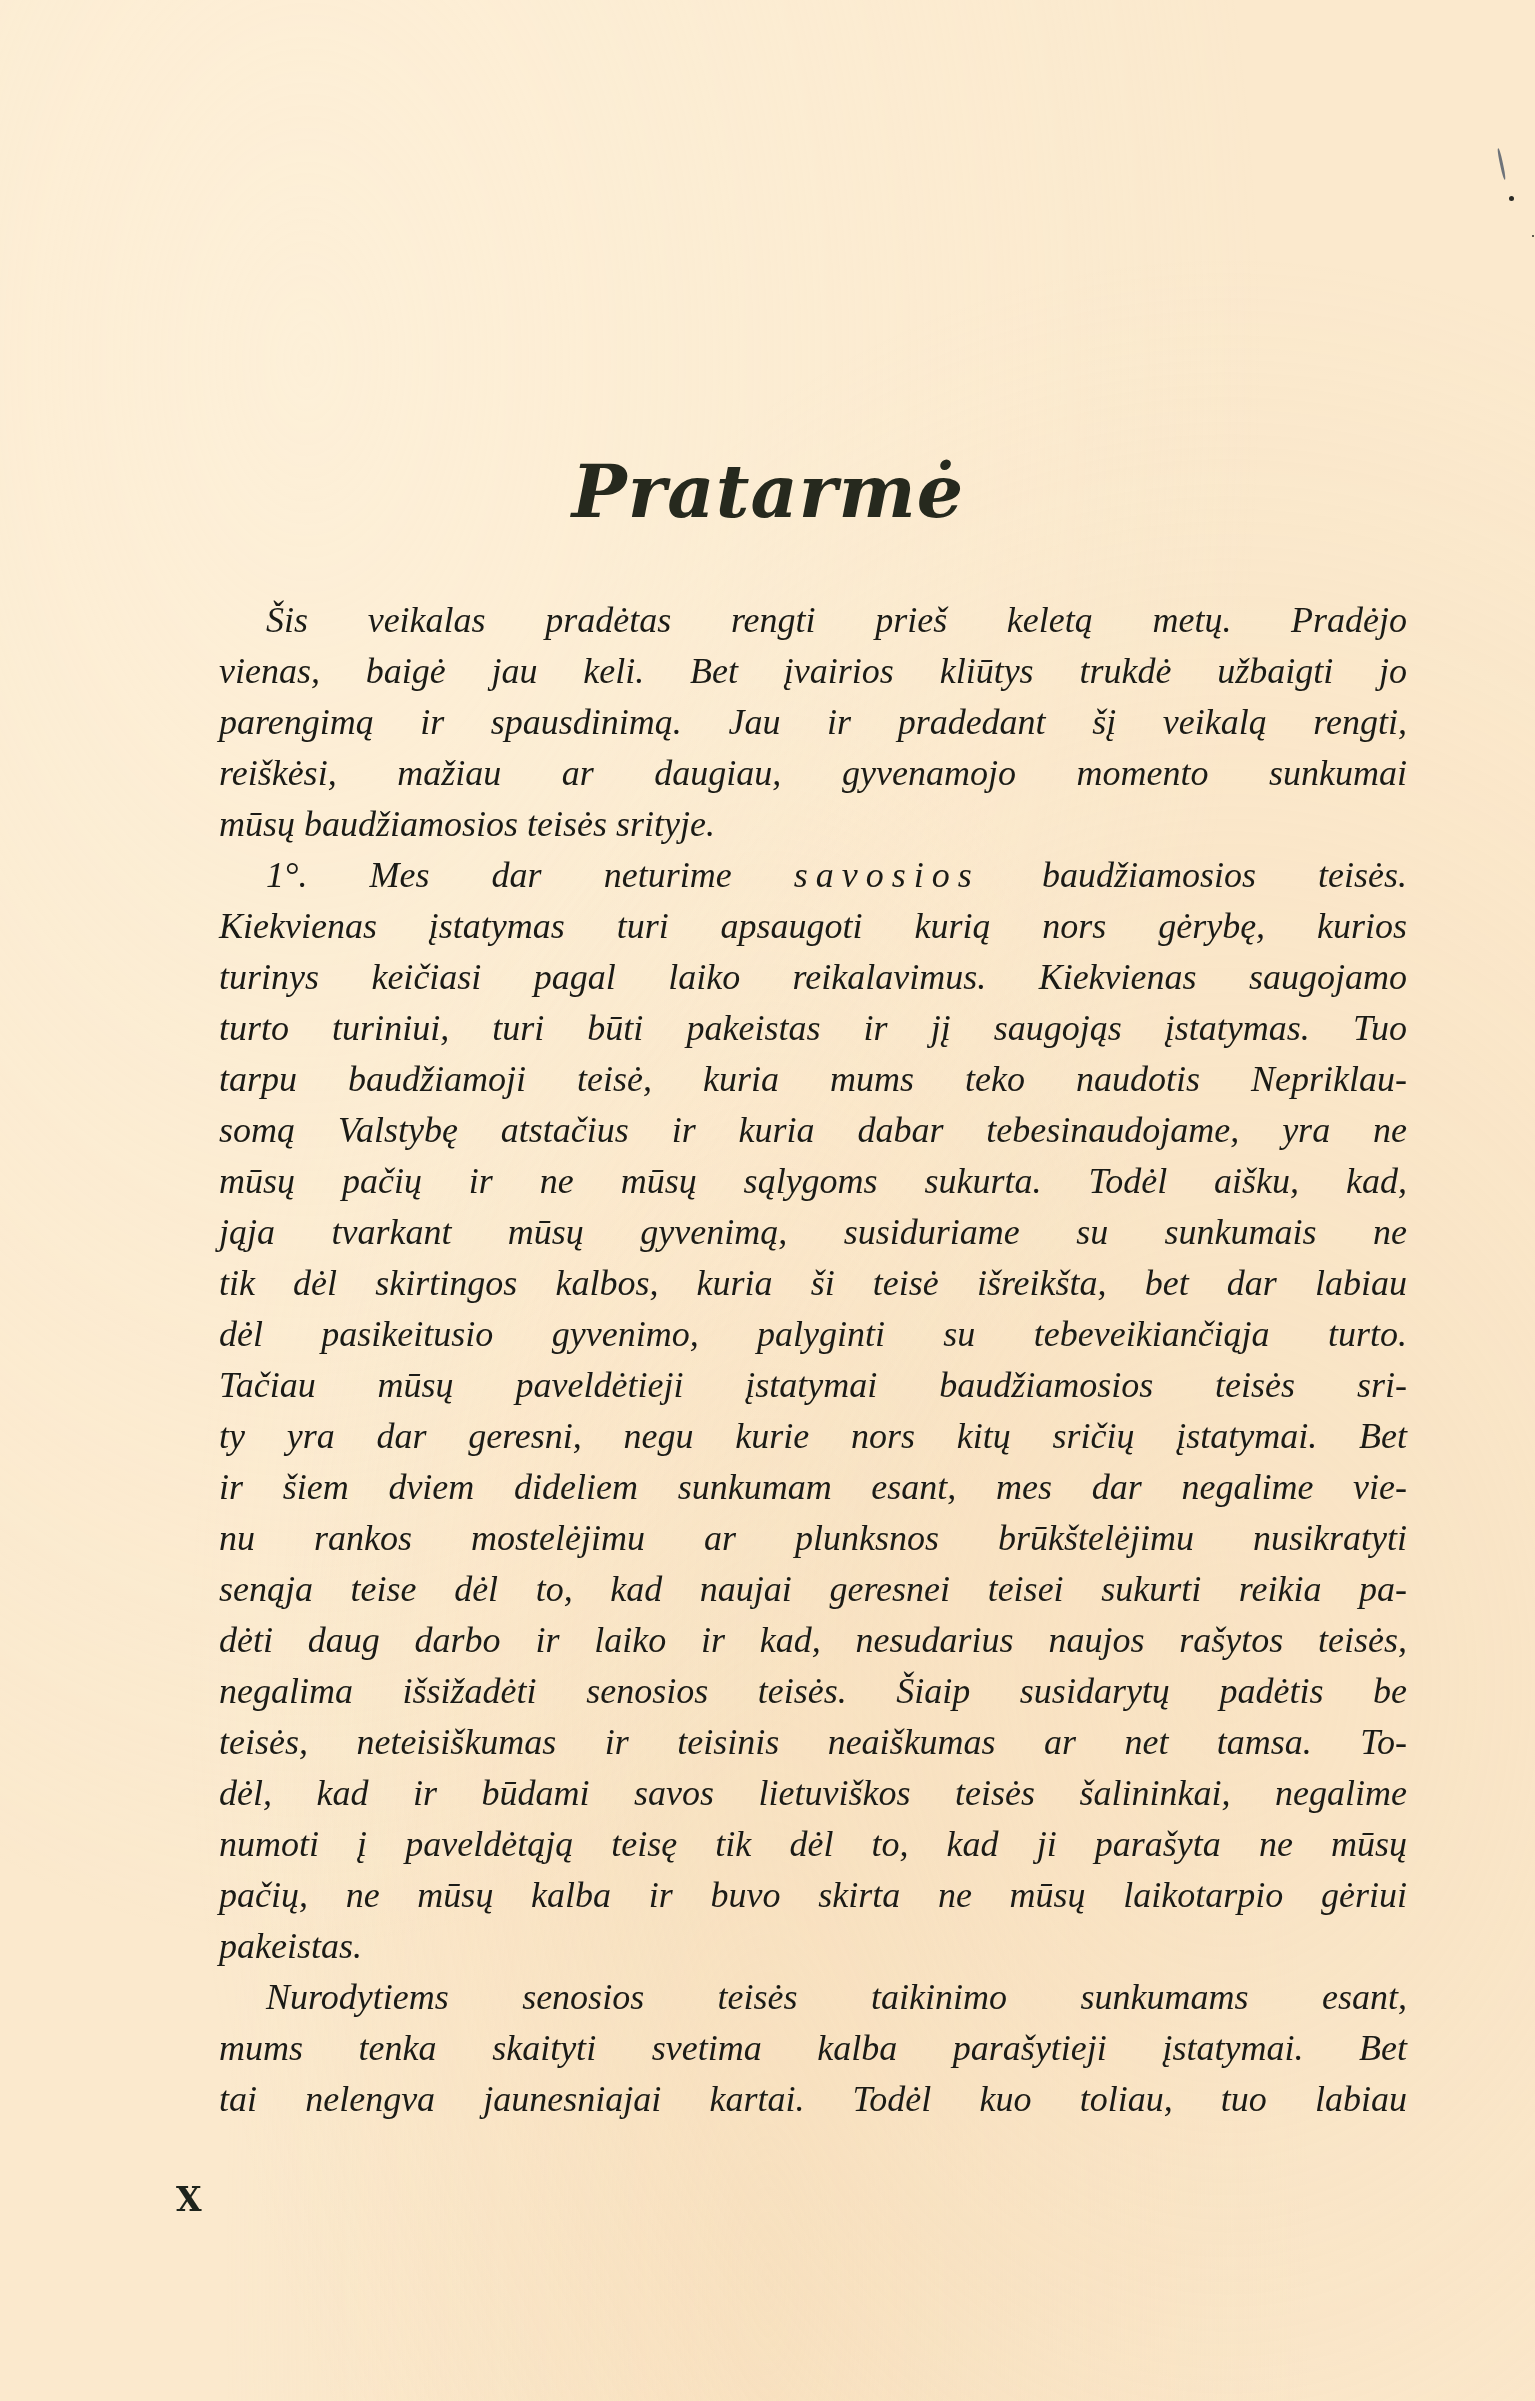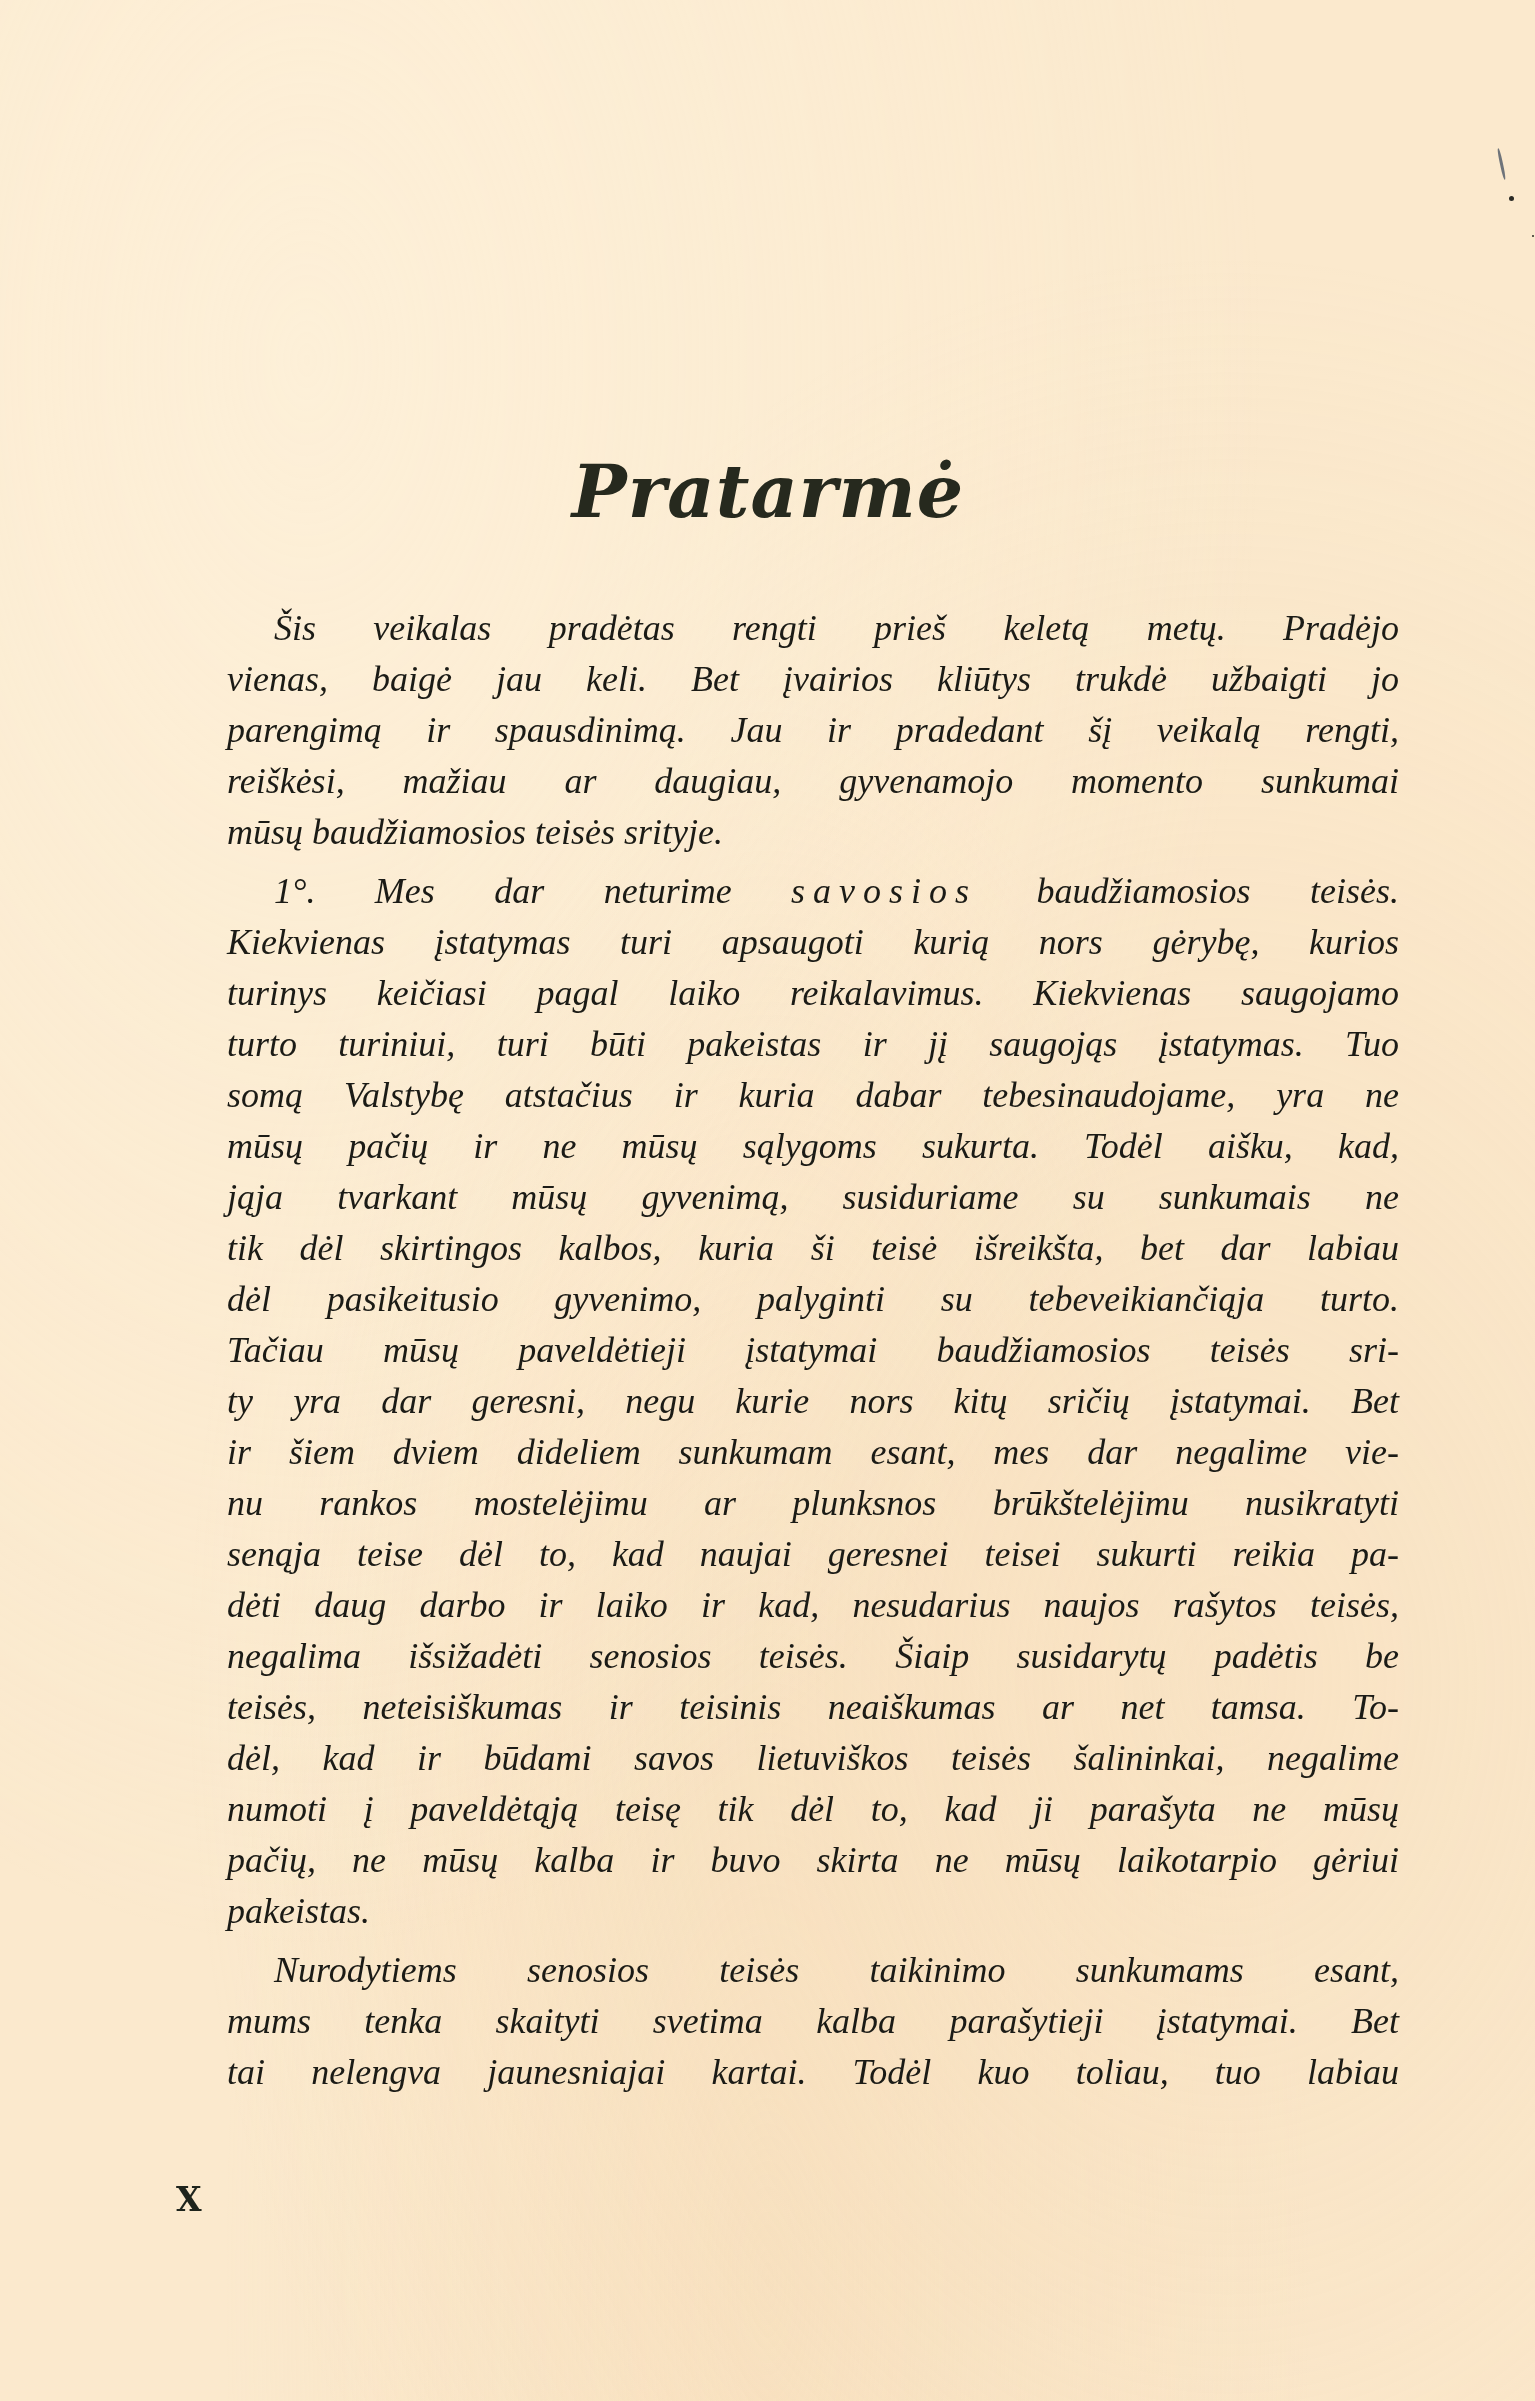--- a/index.html
+++ b/index.html
@@ -43,21 +43,21 @@
       left: 219px;
       top: 595px;
       width: 1188px;
       font-family: "Liberation Serif", serif;
       font-style: italic;
       font-size: 36px;
       line-height: 51px;
       color: #1b1b16;
     }
     .para {
-      margin: 8px;
+      margin: 0;
     }
     .line {
       display: block;
       text-align: justify;
       text-align-last: justify;
       white-space: nowrap;
       height: 51px;
       overflow: visible;
     }
     .line.last {
@@ -118,20 +118,21 @@
       <span class="line">parengimą ir spausdinimą. Jau ir pradedant šį veikalą rengti,</span>
       <span class="line">reiškėsi, mažiau ar daugiau, gyvenamojo momento sunkumai</span>
       <span class="line last">mūsų baudžiamosios teisės srityje.</span>
     </p>
 
     <p class="para">
       <span class="line indent"><span>1°. Mes dar neturime </span><span class="spaced">savosios</span><span> baudžiamosios teisės.</span></span>
       <span class="line">Kiekvienas įstatymas turi apsaugoti kurią nors gėrybę, kurios</span>
       <span class="line">turinys keičiasi pagal laiko reikalavimus. Kiekvienas saugojamo</span>
       <span class="line">turto turiniui, turi būti pakeistas ir jį saugojąs įstatymas. Tuo</span>
+      <span class="line">tarpu baudžiamoji teisė, kuria mums teko naudotis Nepriklau-</span>
       <span class="line">somą Valstybę atstačius ir kuria dabar tebesinaudojame, yra ne</span>
       <span class="line">mūsų pačių ir ne mūsų sąlygoms sukurta. Todėl aišku, kad,</span>
       <span class="line">jąja tvarkant mūsų gyvenimą, susiduriame su sunkumais ne</span>
       <span class="line">tik dėl skirtingos kalbos, kuria ši teisė išreikšta, bet dar labiau</span>
       <span class="line">dėl pasikeitusio gyvenimo, palyginti su tebeveikiančiąja turto.</span>
       <span class="line">Tačiau mūsų paveldėtieji įstatymai baudžiamosios teisės sri-</span>
       <span class="line">ty yra dar geresni, negu kurie nors kitų sričių įstatymai. Bet</span>
       <span class="line">ir šiem dviem dideliem sunkumam esant, mes dar negalime vie-</span>
       <span class="line">nu rankos mostelėjimu ar plunksnos brūkštelėjimu nusikratyti</span>
       <span class="line">senąja teise dėl to, kad naujai geresnei teisei sukurti reikia pa-</span>

